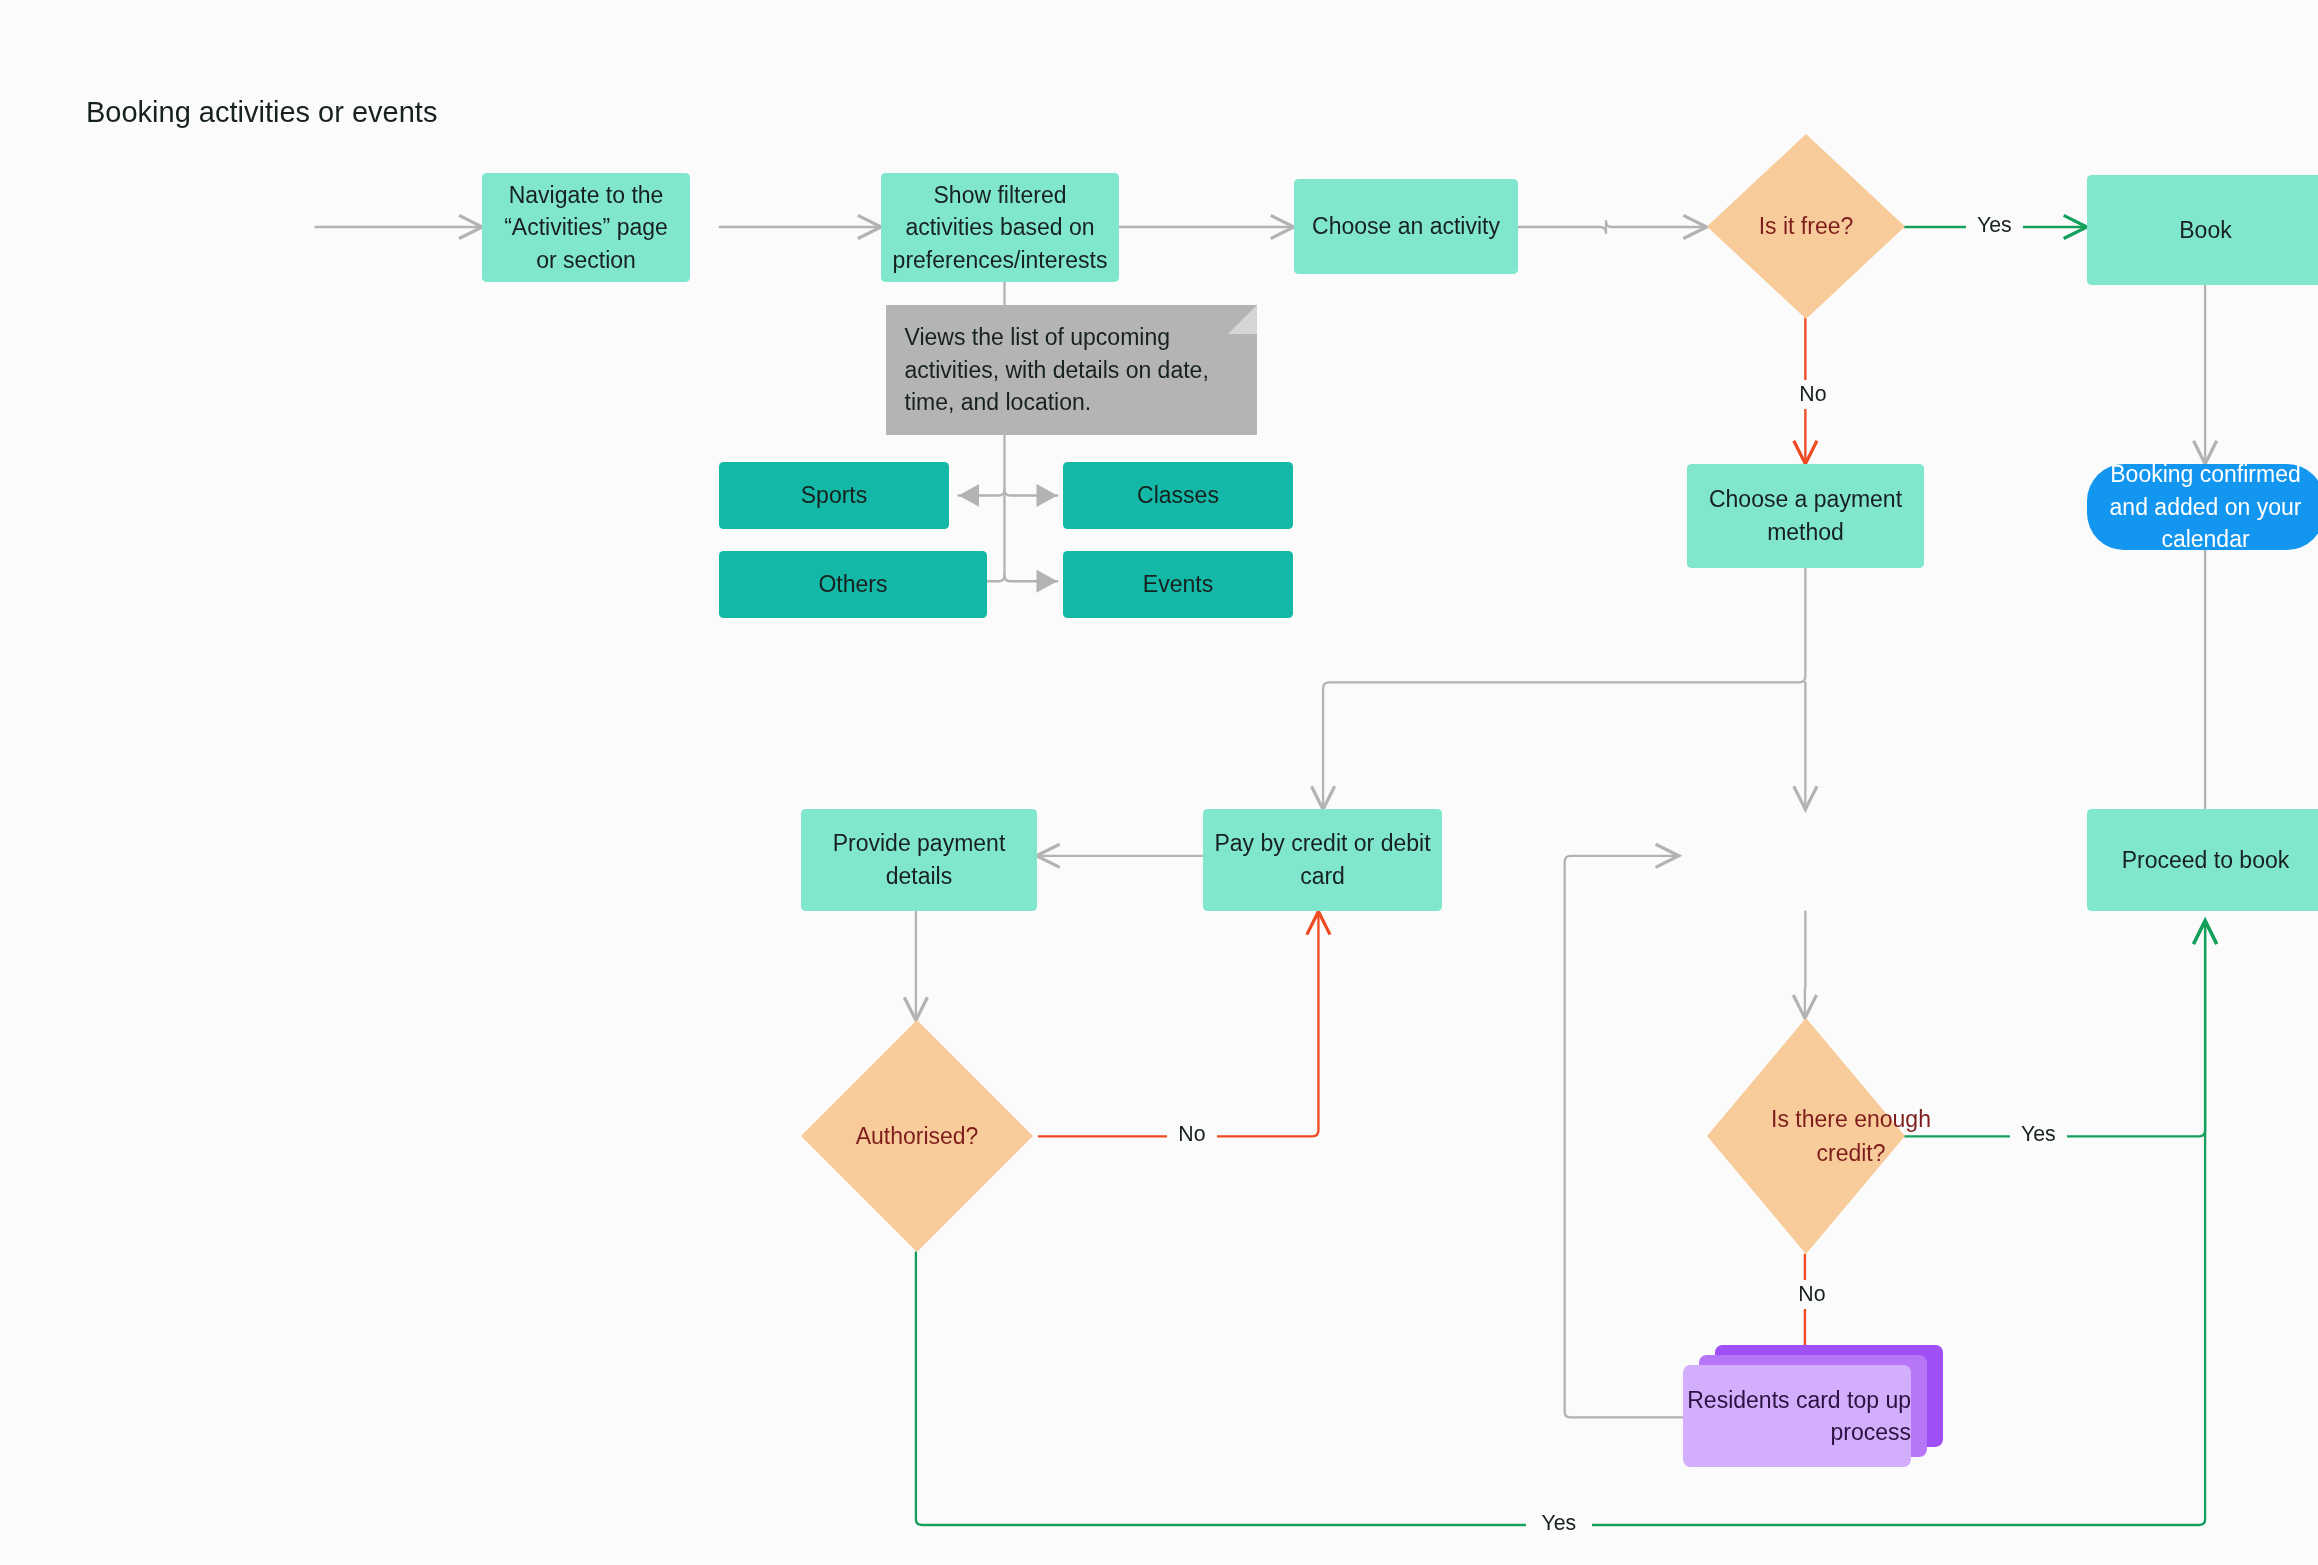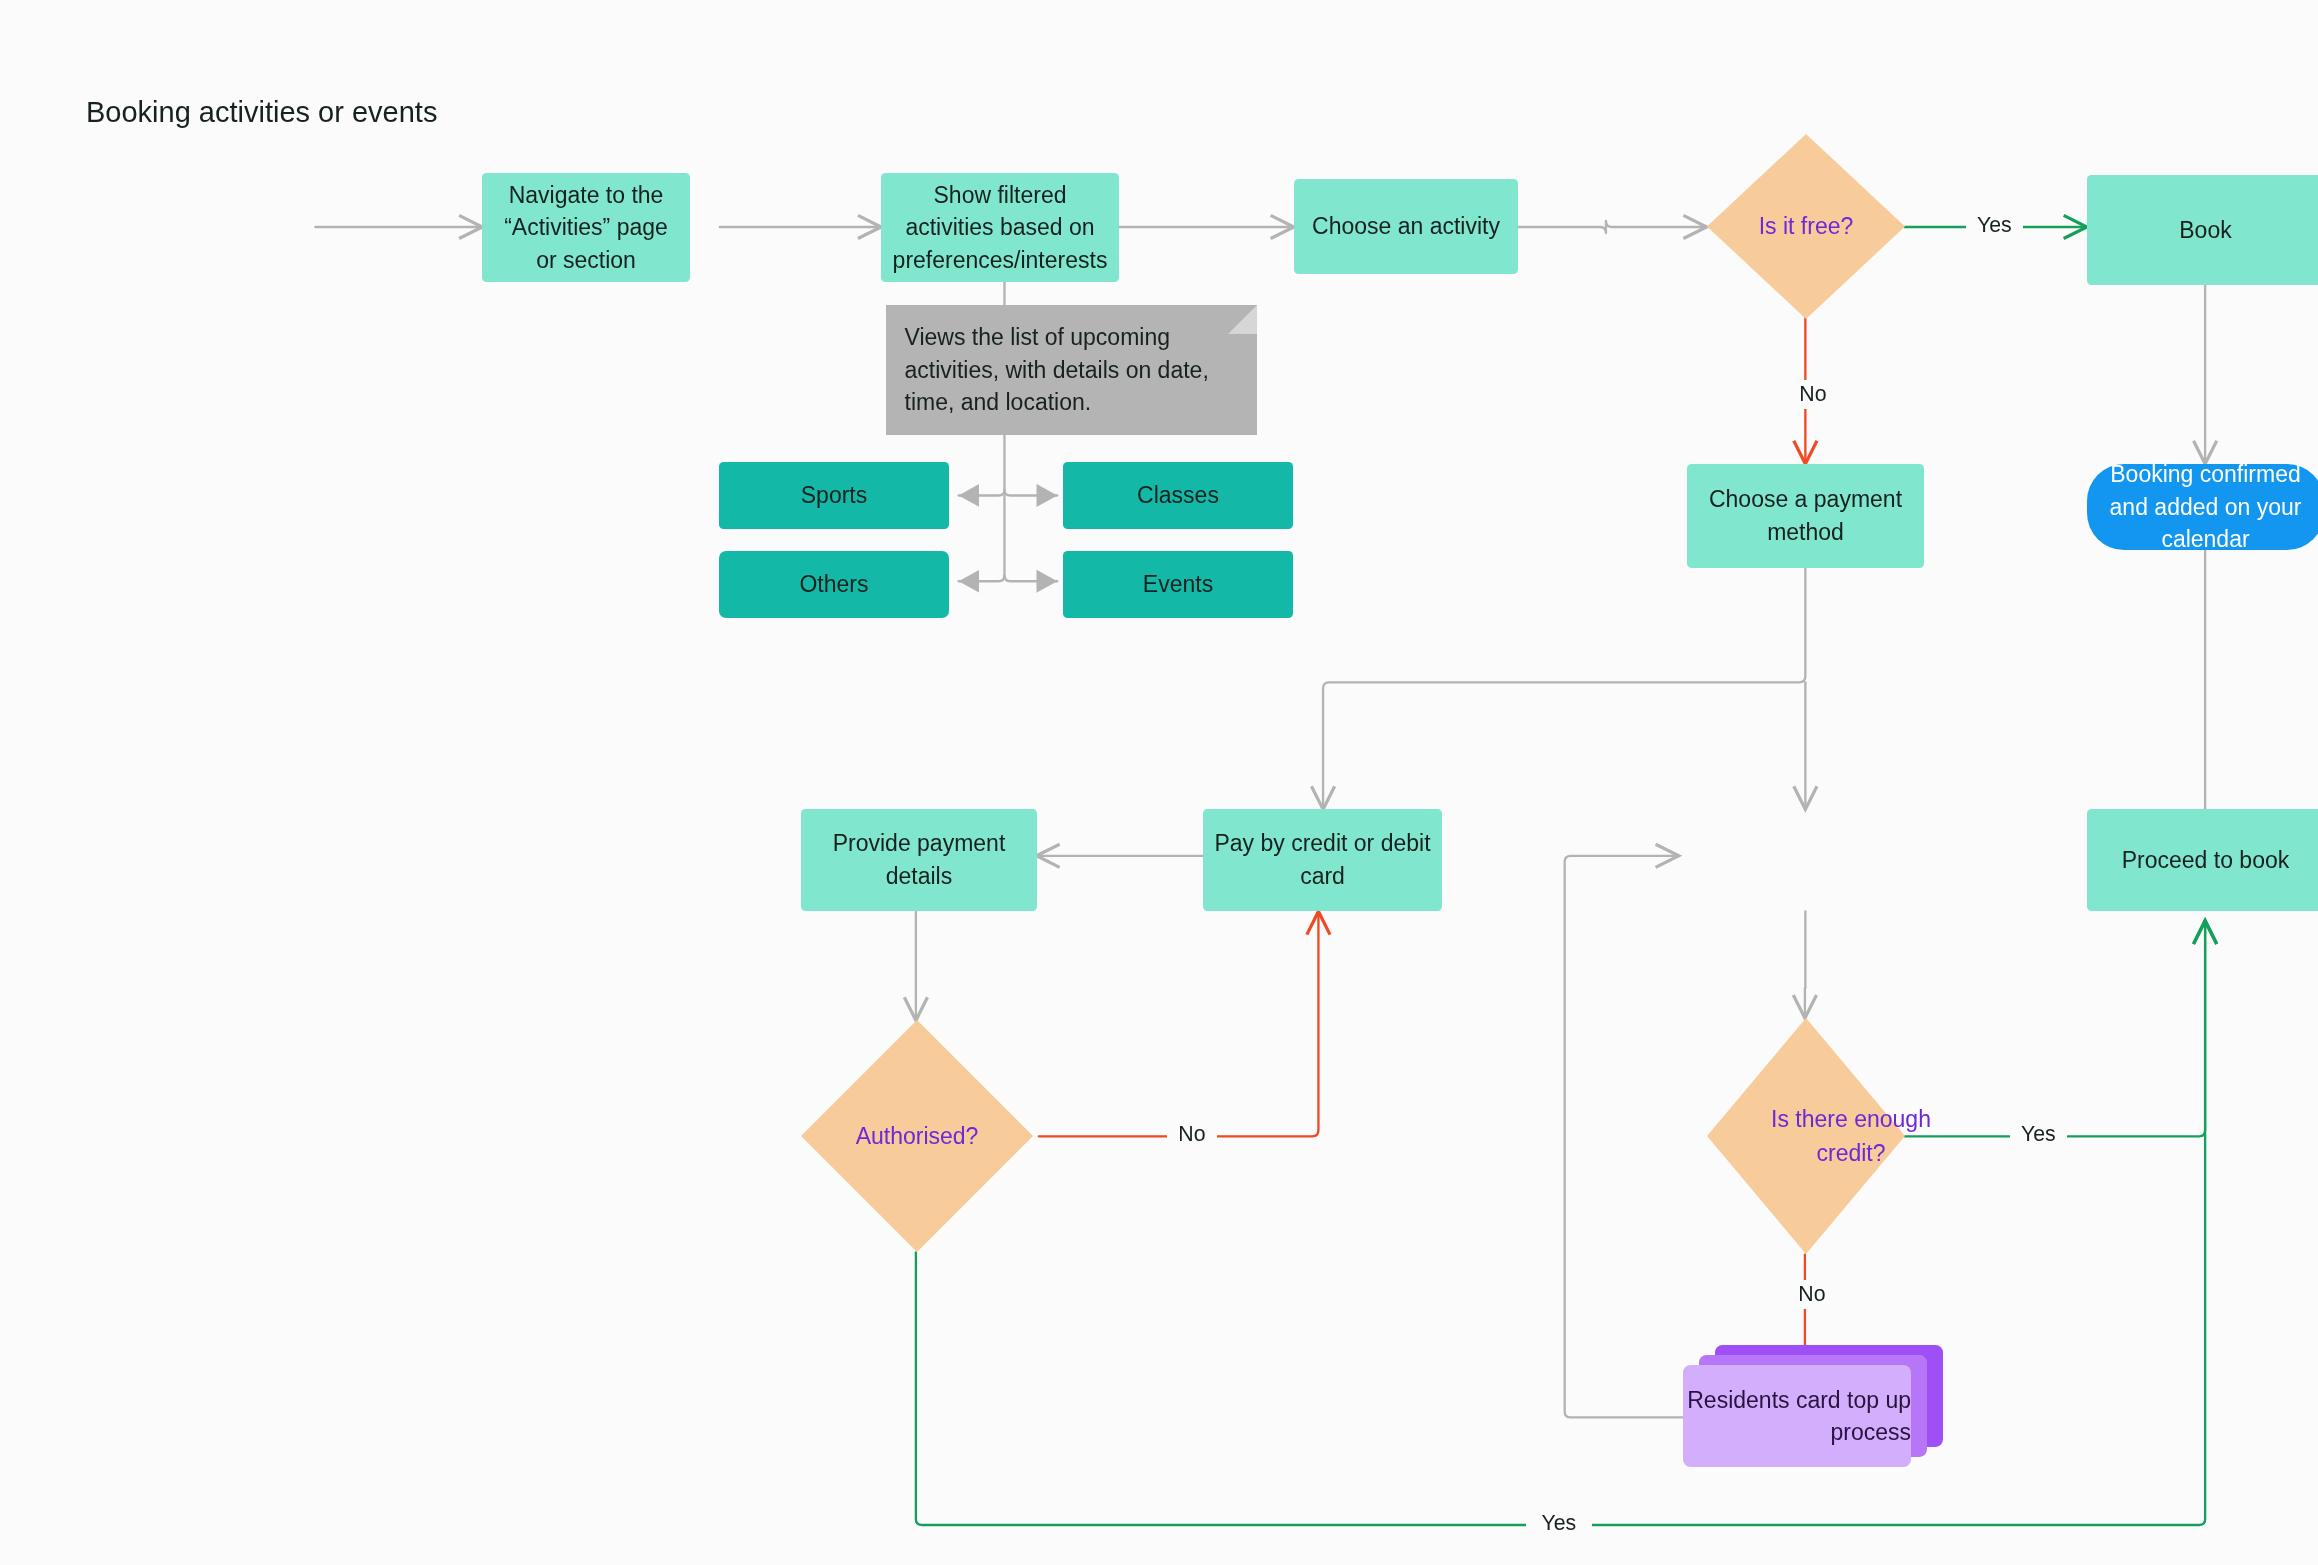--- a/index.html
+++ b/index.html
@@ -12,21 +12,21 @@
   }
   #edges{position:absolute;left:0;top:0;width:2456px;height:1566px;pointer-events:none;}
   .node{position:absolute;box-sizing:border-box;display:flex;align-items:center;justify-content:center;text-align:center;color:#17211f;line-height:1.42;}
   .process{background:#80e6cd;border-radius:4.6px;font-size:23px;padding:4.6px 10.2px;}
   .subcat{background:#14b8a6;border-radius:4.6px;font-size:23px;padding:3.7px 7.4px;}
   .terminator{background:#1296f0;color:#ffffff;border-radius:37px;font-size:23px;padding:4.6px 16px;}
   .note{background:#b4b4b4;font-size:23px;text-align:left;justify-content:flex-start;padding:0 18.5px;color:#17211f;}
   .note .note-fold{position:absolute;right:0;top:0;width:0;height:0;border-left:29px solid transparent;border-bottom:29px solid #d6d6d6;}
   .diamond-wrap{position:absolute;}
   .diamond-shape{position:absolute;left:0;top:0;width:100%;height:100%;background:#f8cc9a;clip-path:polygon(50% 0,100% 50%,50% 100%,0 50%);}
-  .diamond-label{position:absolute;left:0;top:0;width:100%;height:100%;display:flex;align-items:center;justify-content:center;text-align:center;font-size:23px;color:#6d28d9;line-height:1.5;}
+  .diamond-label{position:absolute;left:0;top:0;width:100%;height:100%;display:flex;align-items:center;justify-content:center;text-align:center;font-size:23px;color:#7f1d1d;line-height:1.5;}
   .stack{position:absolute;}
   .stack .card{position:absolute;border-radius:7.4px;}
   .stack .c1{background:#9e4ff5;}
   .stack .c2{background:#b776f8;}
   .stack .c3{background:#d2aefc;display:flex;align-items:center;justify-content:center;text-align:right;font-size:23px;color:#2a1240;line-height:1.42;}
   .edge-label{position:absolute;font-size:21.3px;color:#17211f;background:#fbfbfb;padding:1.9px 7.4px;text-align:center;}
   #title{position:absolute;left:86px;top:96px;font-size:29px;color:#17211f;}
 </style>
 </head>
 <body>
@@ -115,21 +115,21 @@
 
   <div class="node note" style="left:886px;top:305px;width:371px;height:130px;position:absolute;">
     <span class="note-fold"></span>
     <span>Views the list of upcoming activities, with details on date, time, and location.</span>
   </div>
 
   <div class="node subcat" style="left:719px;top:462px;width:230px;height:67px;">Sports</div>
 
   <div class="node subcat" style="left:1063px;top:462px;width:230px;height:67px;">Classes</div>
 
-  <div class="node subcat" style="left:719px;top:551px;width:230px;height:67px;border-radius:7px;">Others</div>
+  <div class="node subcat" style="left:719px;top:551px;width:268px;height:67px;">Others</div>
 
   <div class="node subcat" style="left:1063px;top:551px;width:230px;height:67px;text-align:right;">Events</div>
 
   <div class="node process" style="left:1294px;top:179px;width:224px;height:95px;">Choose an activity</div>
 
   <div class="diamond-wrap" style="left:1707px;top:134px;width:198px;height:185px;">
     <div class="diamond-shape"></div>
     <div class="diamond-label">Is it free?</div>
   </div>
 

